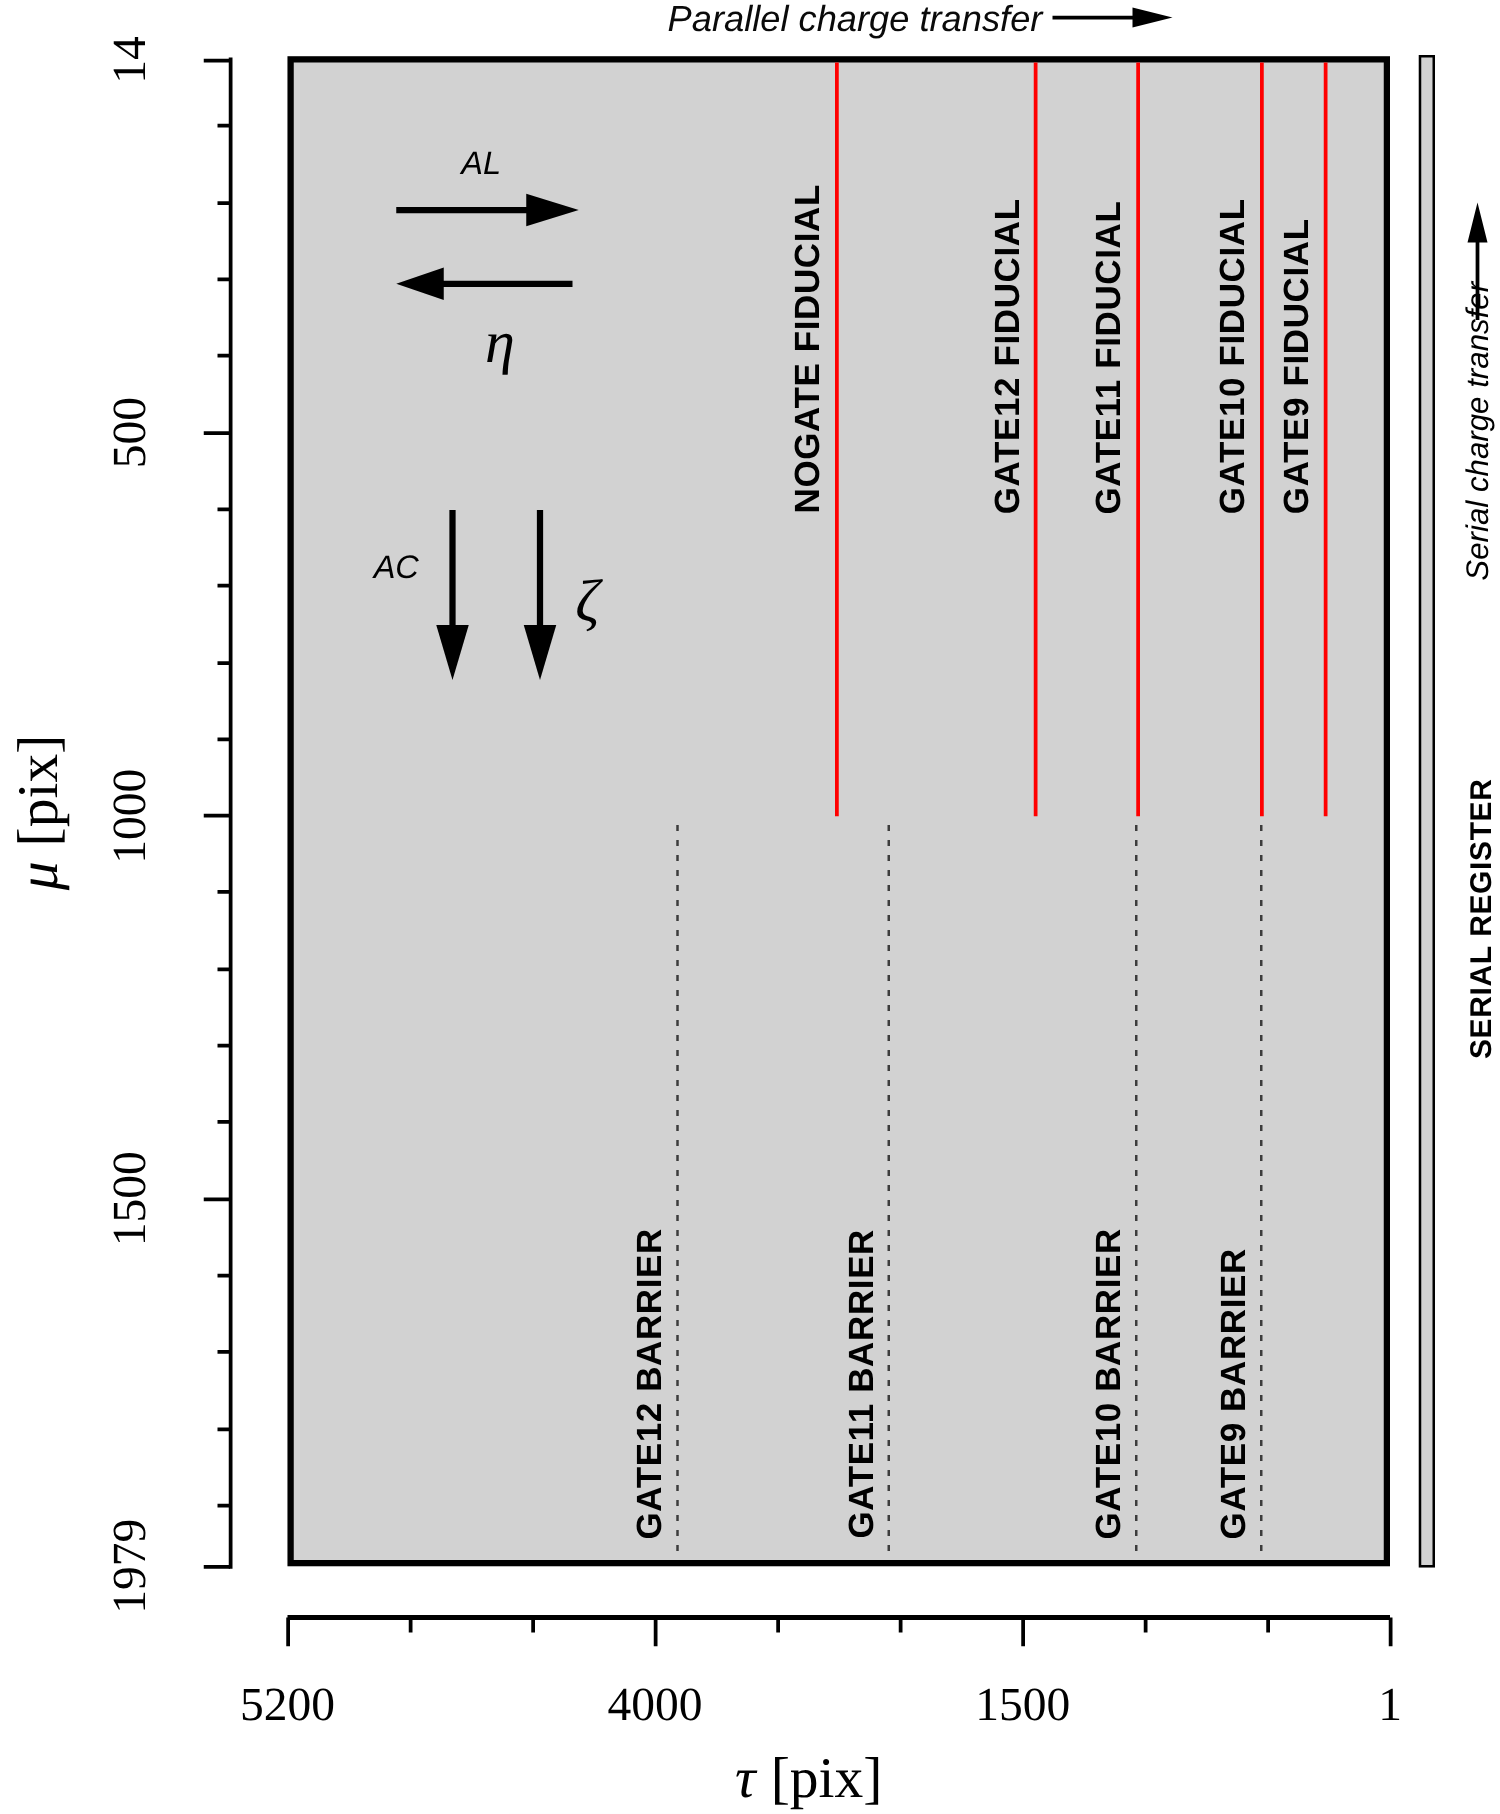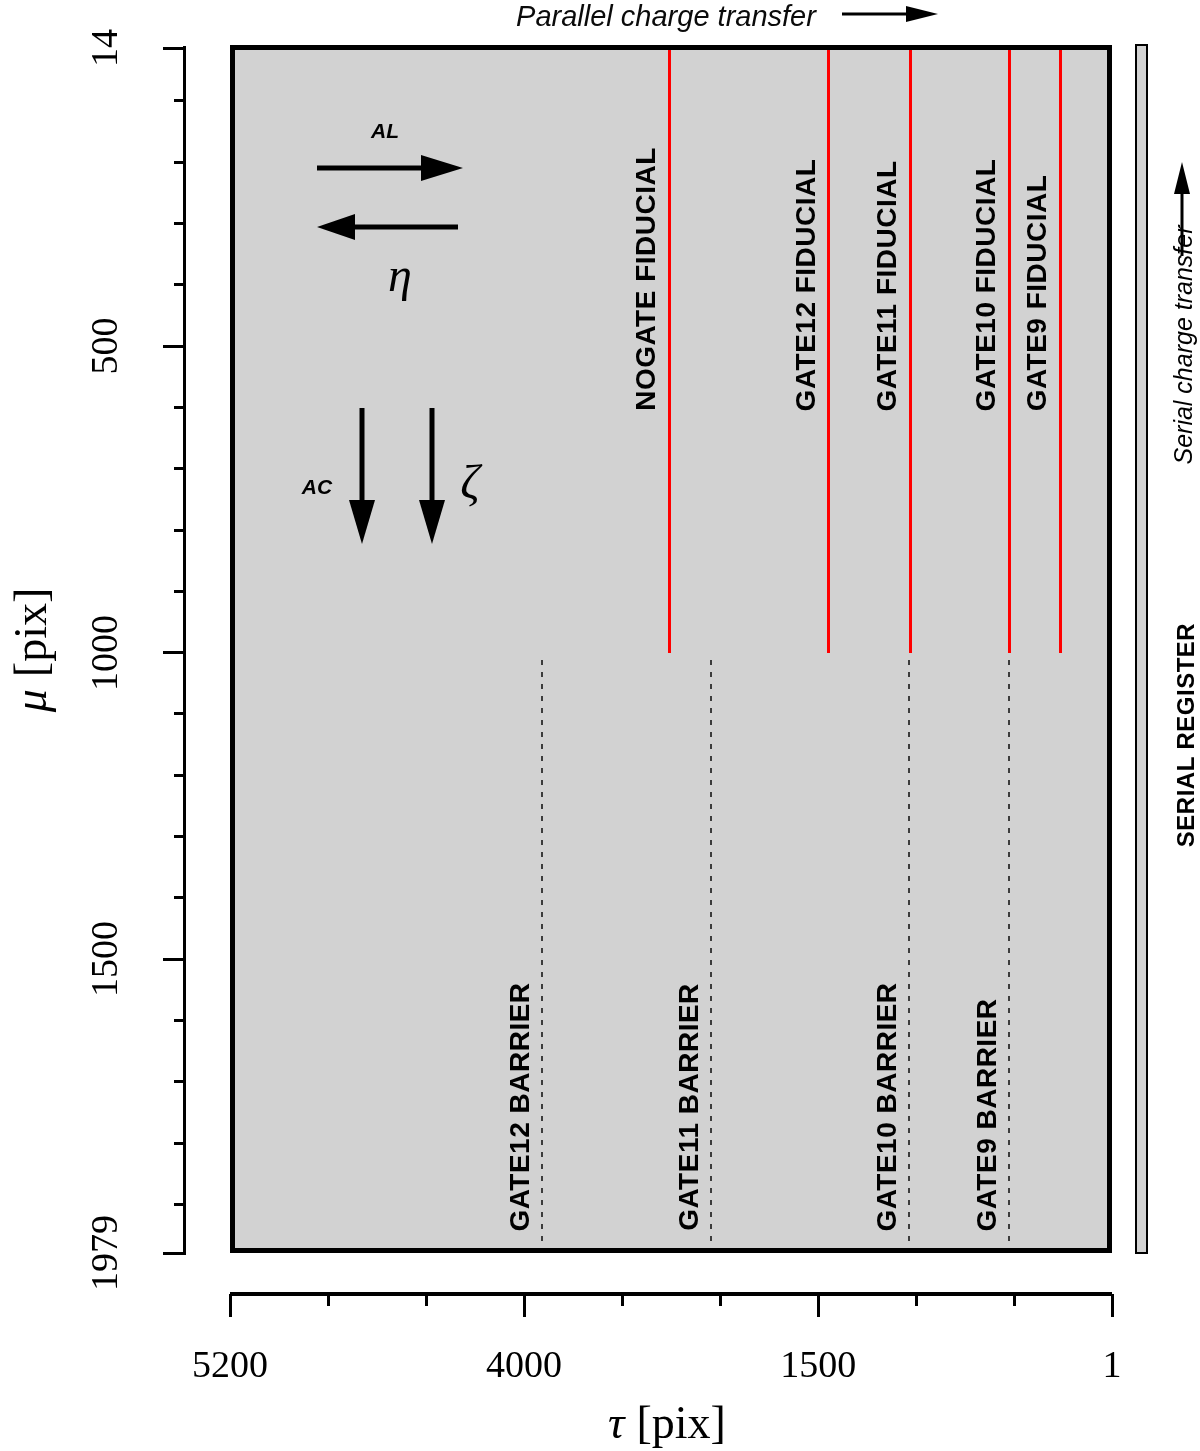--- a/index.html
+++ b/index.html
@@ -10,67 +10,67 @@
   .rcenter{position:absolute;transform:translate(-50%,-50%) rotate(-90deg);white-space:nowrap}
   .plot-box{position:absolute;left:230px;top:45px;width:882px;height:1208px;
             border:5px solid #000;box-sizing:border-box}
   .serial-bar{position:absolute;left:1135px;top:44px;width:13px;height:1210px;
               border:2px solid #000;box-sizing:border-box}
   .tick{position:absolute;background:#000}
   .vline{position:absolute}
   .title-italic{font-style:italic;font-size:29px;color:#0a0a0a}
   .serial-italic{font-style:italic;font-size:25px}
   .sr-bold{font-weight:bold;font-size:24px;letter-spacing:.5px}
-  .anno-bold{font-weight:bold;font-style:italic;font-size:21px}
+  .anno-bold{font-weight:normal;font-style:italic;font-size:26px}
   .greek{font-family:"Liberation Serif",serif;font-style:italic;font-size:48px}
   .axis-label{font-family:"Liberation Serif",serif;font-size:46px}
   .axis-label .unit{margin-left:12px}
   .tick-num{font-family:"Liberation Serif",serif;font-size:38px}
   .gate-label{font-weight:bold;font-size:28px;letter-spacing:.5px}
 </style>
 </head>
 <body>
 
 <div id="stage">
 
-  <span class="hcenter title-italic" style="left:666px;top:16px">Parallel charge transfer</span>
+  <span class="hcenter title-italic" style="left:684px;top:16px">Parallel charge transfer</span>
   <svg class="abs" style="left:840px;top:2px" width="100" height="24">
     <line x1="2" y1="12" x2="70" y2="12" stroke="#000" stroke-width="3"></line>
     <polygon points="66,4 98,12 66,20" fill="#000"></polygon>
   </svg>
 
   <div class="abs" style="left:183px;top:46px;width:3px;height:1209px;background:#000"></div>
   <div class="abs" style="left:230px;top:1292px;width:882px;height:4px;background:#000"></div>
 
   <div class="plot-box" id="plot-box" style="background: rgb(210, 210, 210);"></div>
 
   <div class="serial-bar" id="serial-bar" style="background: rgb(210, 210, 210);"></div>
 
   <span class="rcenter axis-label" style="left:30px;top:650px"><i>μ</i><span class="unit">[pix]</span></span>
-  <span class="hcenter axis-label" style="left:667px;top:1422px"><i>τ</i><span class="unit">[pix]</span></span>
+  <span class="hcenter axis-label" style="left:647px;top:1422px"><i>τ</i><span class="unit">[pix]</span></span>
 
   <svg class="abs" style="left:1168px;top:160px" width="28" height="100">
     <line x1="14" y1="96" x2="14" y2="28" stroke="#000" stroke-width="3"></line>
     <polygon points="6,34 22,34 14,2" fill="#000"></polygon>
   </svg>
   <span class="rcenter serial-italic" style="left:1183px;top:345px">Serial charge transfer</span>
   <span class="rcenter sr-bold" style="left:1186px;top:735px">SERIAL REGISTER</span>
 
   <span class="hcenter anno-bold" style="left:385px;top:131px">AL</span>
   <svg class="abs" style="left:315px;top:152px" width="150" height="32">
     <line x1="2" y1="16" x2="112" y2="16" stroke="#000" stroke-width="5"></line>
     <polygon points="106,3 148,16 106,29" fill="#000"></polygon>
   </svg>
   <svg class="abs" style="left:315px;top:211px" width="145" height="32">
     <line x1="143" y1="16" x2="34" y2="16" stroke="#000" stroke-width="5"></line>
     <polygon points="40,3 2,16 40,29" fill="#000"></polygon>
   </svg>
   <span class="hcenter greek" style="left:400px;top:274px">η</span>
 
-  <span class="hcenter anno-bold" style="left:317px;top:487px">AC</span>
+  <span class="hcenter anno-bold" style="left:317px;top:454px">AC</span>
   <svg class="abs" style="left:346px;top:406px" width="32" height="140">
     <line x1="16" y1="2" x2="16" y2="100" stroke="#000" stroke-width="5"></line>
     <polygon points="3,94 29,94 16,138" fill="#000"></polygon>
   </svg>
   <svg class="abs" style="left:416px;top:406px" width="32" height="140">
     <line x1="16" y1="2" x2="16" y2="100" stroke="#000" stroke-width="5"></line>
     <polygon points="3,94 29,94 16,138" fill="#000"></polygon>
   </svg>
   <span class="hcenter greek" style="left:470px;top:481px">ζ</span>
 

